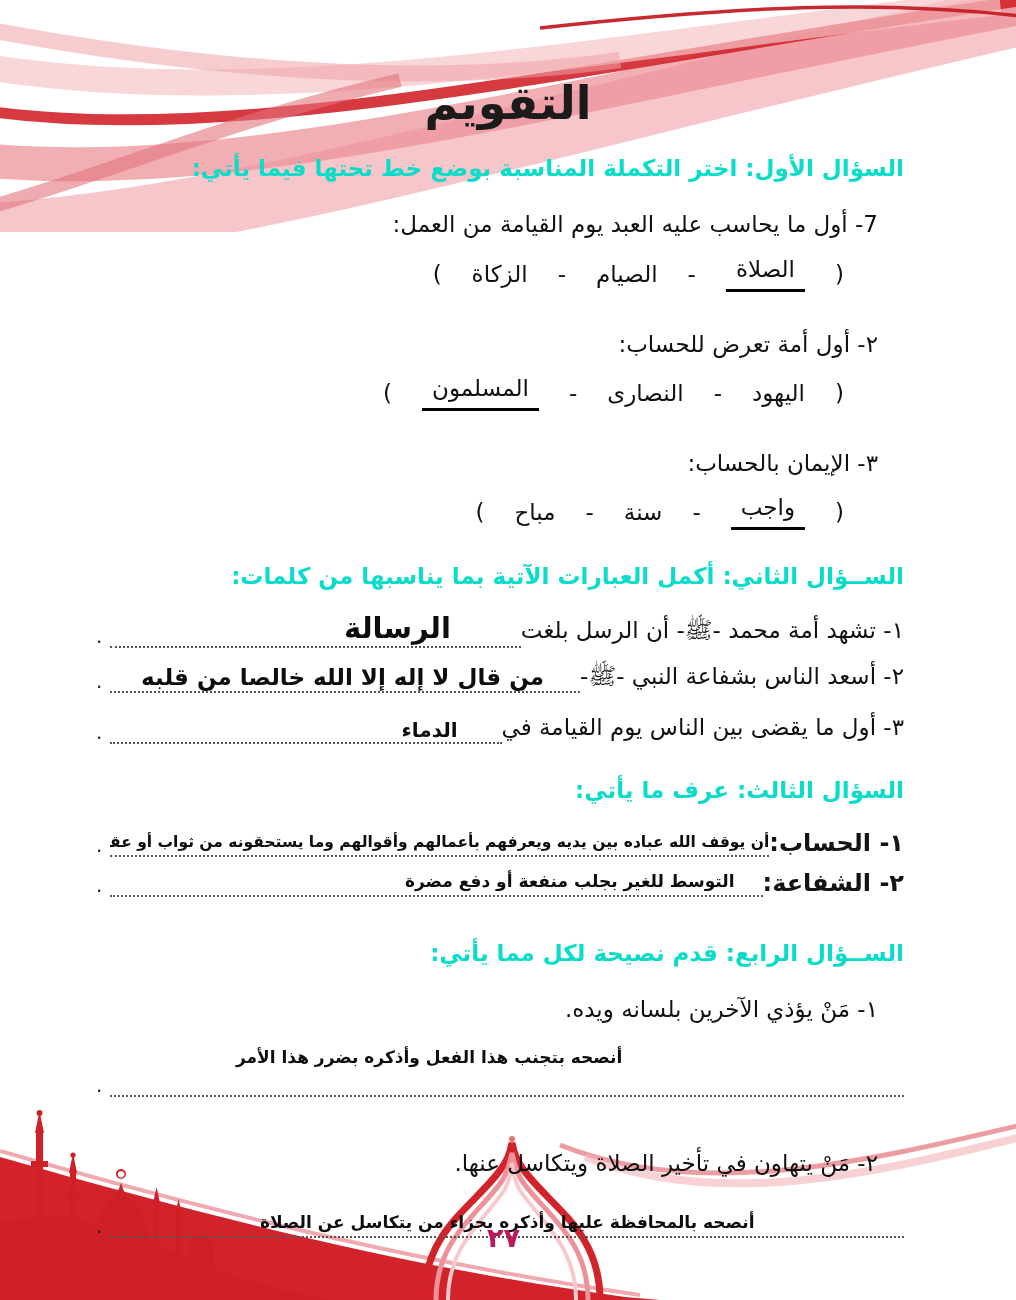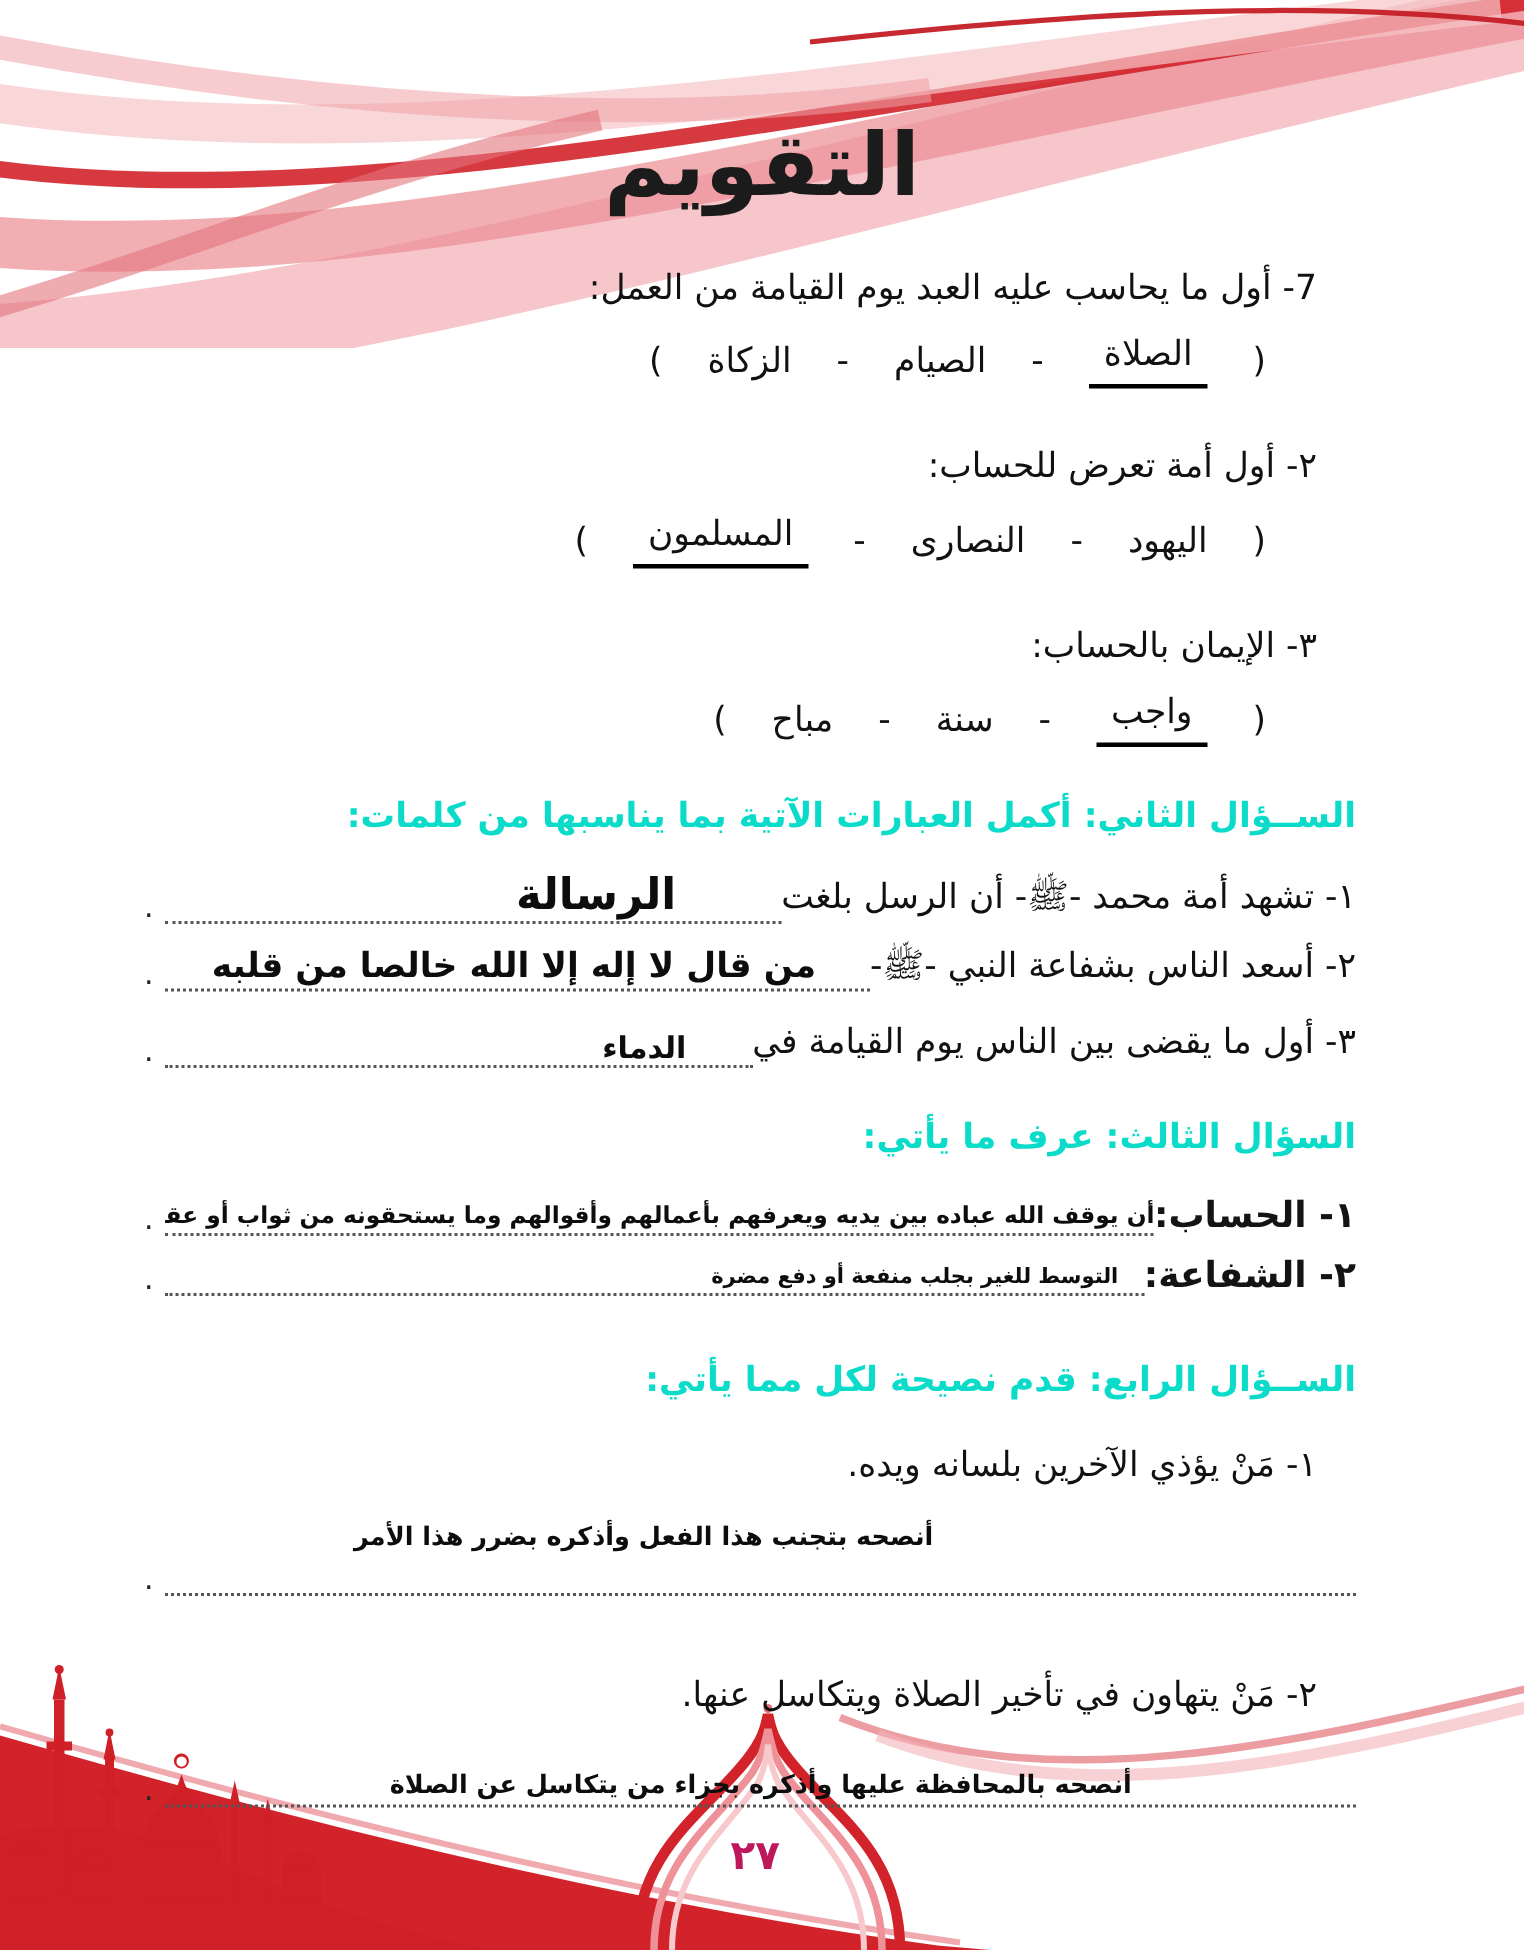--- a/index.html
+++ b/index.html
@@ -8,21 +8,21 @@
     background:#ffffff; overflow:hidden; direction:rtl;
     font-family:"DejaVu Sans", sans-serif; color:#141414;
   }
   svg { display:block; }
   .deco { position:absolute; left:0; width:100%; pointer-events:none; }
   .deco.top { top:0; height:232px; }
   .deco.bottom { bottom:0; height:195px; }
 
   .page-title {
     position:absolute; top:76px; left:0; right:0; text-align:center;
-    font-size:58px; font-weight:bold; color:#1b1b1b; letter-spacing:-1px;
+    font-size:46px; font-weight:bold; color:#1b1b1b; letter-spacing:-1px;
   }
 
   .content { position:absolute; top:152px; right:0; left:0; padding:0 112px 0 96px; }
 
   .q-heading { font-weight:bold; font-size:23px; color:#0bdcca; line-height:1.4; }
   .prompt { font-size:23px; line-height:1.45; color:#111; }
   .indent { margin-right:26px; }
   .nowrap { white-space:nowrap; }
 
   .opts {
@@ -116,20 +116,21 @@
       </g>
     </svg>
   </div>
 
   <div class="page-number">٢٧</div>
 
   <div class="page-title">التقويم</div>
 
   <div class="content">
 
+    <div class="q-heading nowrap">السؤال الأول: اختر التكملة المناسبة بوضع خط تحتها فيما يأتي:</div>
 
     <div class="prompt indent nowrap mt1">7- أول ما يحاسب عليه العبد يوم القيامة من العمل:</div>
     <div class="opts">
       <span>(</span>
       <span class="u">الصلاة</span>
       <span>-</span>
       <span>الصيام</span>
       <span>-</span>
       <span>الزكاة</span>
       <span>)</span>
@@ -189,21 +190,21 @@
       <span class="term">١- الحساب:</span>
       <span class="fill" style="justify-content:flex-start;">
         <span class="hand sm">أن يوقف الله عباده بين يديه ويعرفهم بأعمالهم وأقوالهم وما يستحقونه من ثواب أو عقاب...</span>
       </span>
       <span class="tail-dot">.</span>
     </div>
 
     <div class="fill-row mt5">
       <span class="term">٢- الشفاعة:</span>
       <span class="fill">
-        <span class="hand sm" style="font-size:14px;margin-right:17px;">التوسط للغير بجلب منفعة أو دفع مضرة</span>
+        <span class="hand sm" style="font-size:17px;margin-right:28px;">التوسط للغير بجلب منفعة أو دفع مضرة</span>
       </span>
       <span class="tail-dot">.</span>
     </div>
 
     <div class="q-heading nowrap mt8">الســؤال الرابع: قدم نصيحة لكل مما يأتي:</div>
 
     <div class="prompt indent nowrap mt1">١- مَنْ يؤذي الآخرين بلسانه ويده.</div>
     <div class="q4-answer">
       <span class="hand sm" style="font-size:17px;">أنصحه بتجنب هذا الفعل وأذكره بضرر هذا الأمر</span>
     </div>

